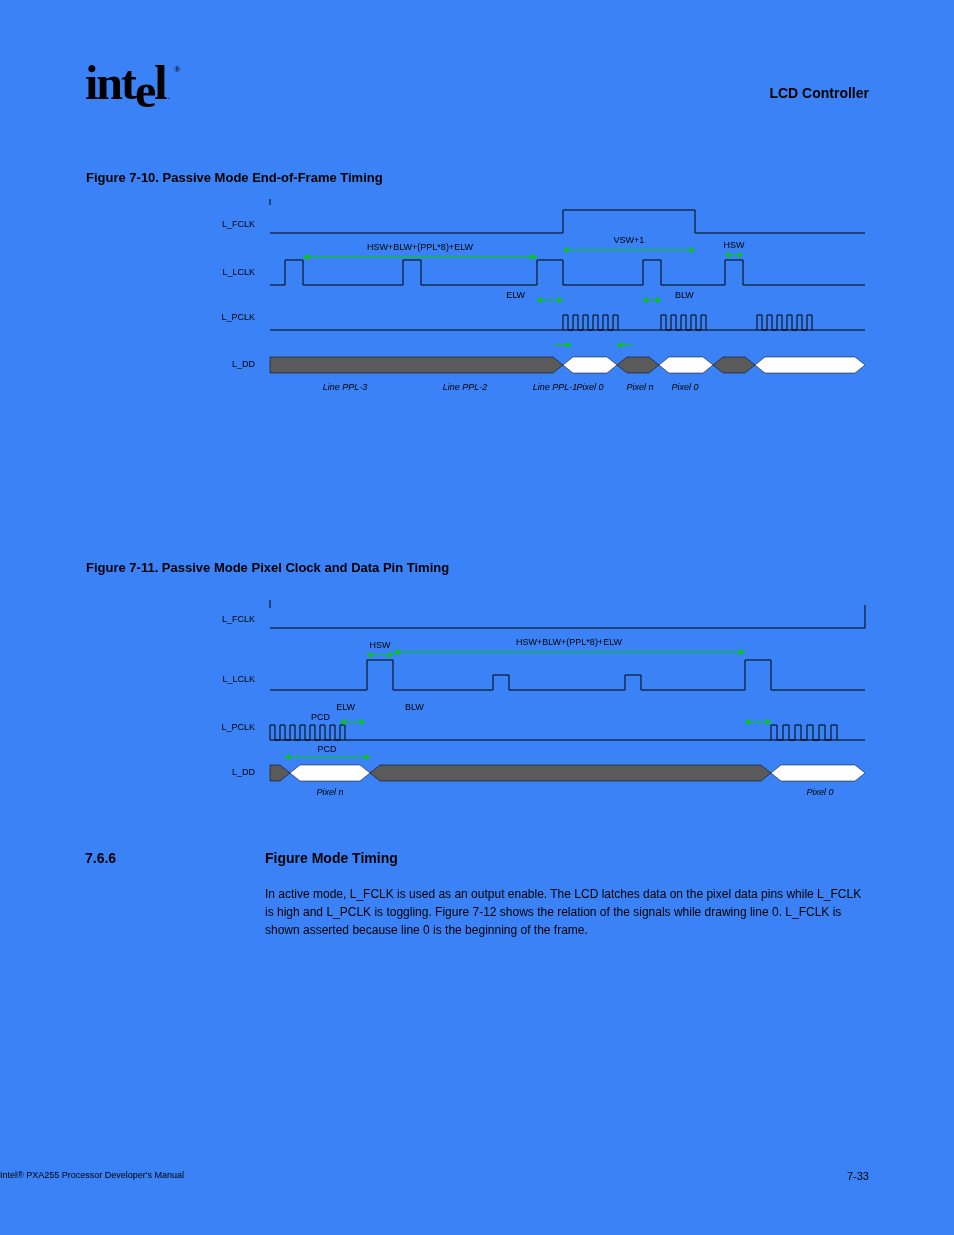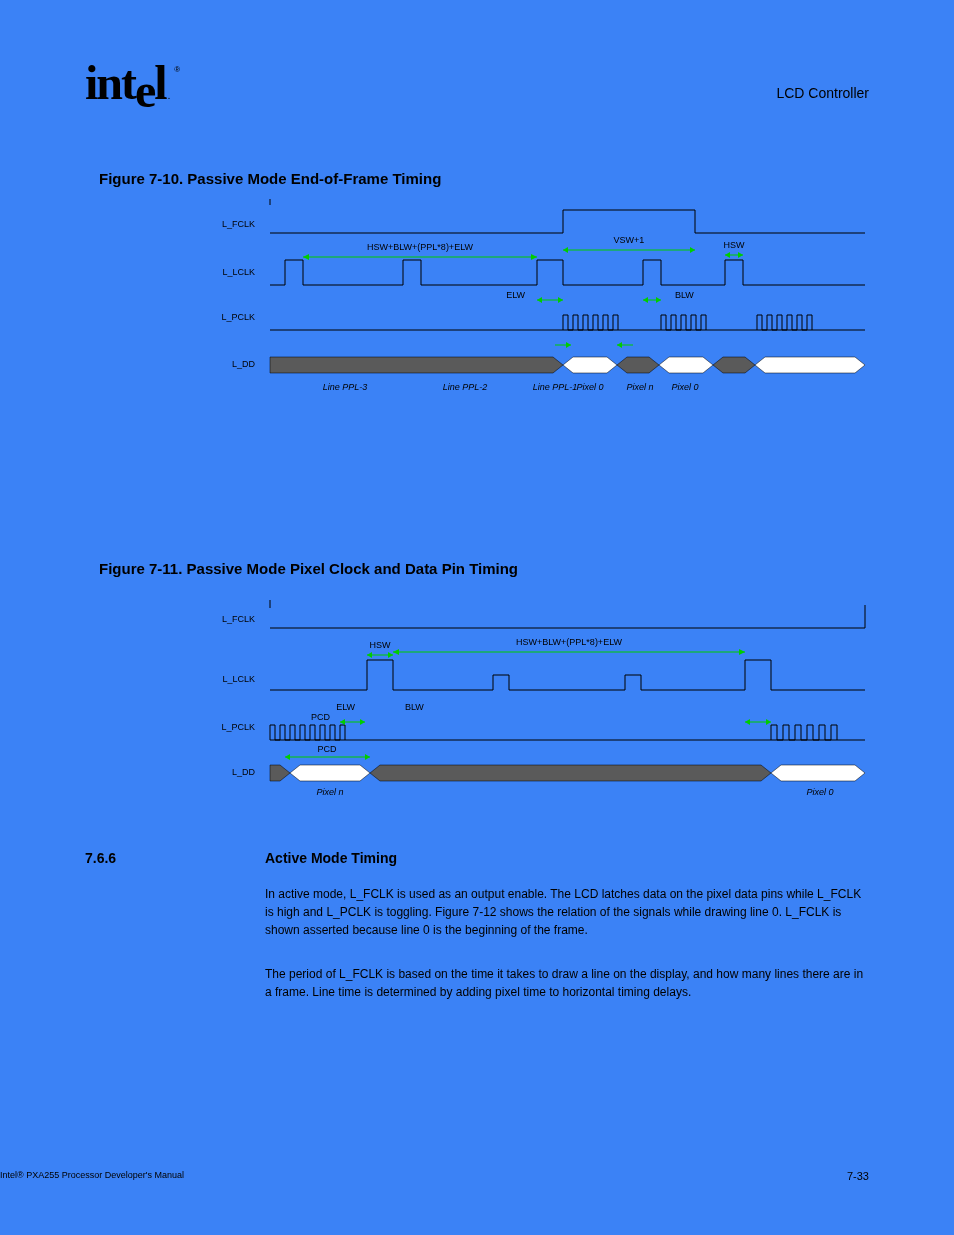--- a/index.html
+++ b/index.html
@@ -10,24 +10,24 @@
     --accent:#00cc00;
     --bus:#5a5a5a;
   }
   html,body{margin:0;padding:0;background:#fff;color:var(--text);}
   .page{position:relative;width:var(--page-w);height:var(--page-h);font-family:Helvetica,Arial,sans-serif;font-size:12px;margin:0 auto;background:#3b82f6;}
   .logo{position:absolute;left:85px;top:55px;}
   .logo-text{font-family:"Times New Roman",serif;font-size:48px;font-weight:700;letter-spacing:-2px;}
   .logo-e{display:inline-block;transform:translateY(8px);}
   .logo-dot{font-size:10px;font-weight:400;margin-left:2px;}
   .logo-r{position:absolute;font-size:8px;top:10px;right:-12px;}
-  .hdr-right{position:absolute;right:85px;top:85px;font-family:Helvetica,Arial,sans-serif;font-size:14px;font-weight:400;color:#000;white-space:nowrap;}
+  .hdr-right{position:absolute;right:85px;top:85px;font-family:Helvetica,Arial,sans-serif;font-size:14px;font-weight:700;color:#000;white-space:nowrap;}
 
   .fig-stage{position:absolute;left:85px;width:784px;}
-  .fig-title{position:absolute;left:99px;font-family:Helvetica,Arial,sans-serif;font-size:15px;font-weight:700;color:#000;}
+  .fig-title{position:absolute;left:86px;font-family:Helvetica,Arial,sans-serif;font-size:13px;font-weight:700;color:#000;}
   .body-para{position:absolute;left:265px;width:605px;font-family:Helvetica,Arial,sans-serif;font-size:12px;line-height:1.5;color:#000;}
   .sec-num{position:absolute;left:85px;font:700 14px Helvetica,Arial,sans-serif;color:#000;}
   .sec-title{position:absolute;left:265px;font:700 14px Helvetica,Arial,sans-serif;color:#000;}
   .footer-c{position:absolute;left:0;right:16px;bottom:55px;text-align:left;font:400 9px Helvetica,Arial,sans-serif;color:#000;}
   .footer-r{position:absolute;right:85px;bottom:53px;font:400 11px Helvetica,Arial,sans-serif;color:#000;text-align:right;}
 
   .waveform-svg{position:absolute;left:0;top:0;}
 
   .diag-label{font:400 9px Helvetica,Arial,sans-serif;fill:#000;}
   .diag-label-i{font:italic 9px Helvetica,Arial,sans-serif;fill:#000;}
@@ -181,20 +181,19 @@
         <polygon class="meas-hd" points="200,167 205,164 205,170"></polygon>
         <polygon class="meas-hd" points="285,167 280,164 280,170"></polygon>
       <text class="diag-label" x="242" y="162" text-anchor="middle">PCD</text>
 
       <text class="diag-label-i" x="245" y="205" text-anchor="middle">Pixel n</text>
       <text class="diag-label-i" x="735" y="205" text-anchor="middle">Pixel 0</text>
     </svg>
   </div>
 
   <div class="sec-num" style="top:850px;text-align:center;">7.6.6</div>
-  <div class="sec-title" style="top:850px;">Active Mode Timing</div>
+  <div class="sec-title" style="top:850px;">Figure Mode Timing</div>
 
   <div class="body-para" style="top:885px;">In active mode, L_FCLK is used as an output enable. The LCD latches data on the pixel data pins while L_FCLK is high and L_PCLK is toggling. Figure 7-12 shows the relation of the signals while drawing line 0. L_FCLK is shown asserted because line 0 is the beginning of the frame.</div>
-  <div class="body-para" style="top:965px;">The period of L_FCLK is based on the time it takes to draw a line on the display, and how many lines there are in a frame. Line time is determined by adding pixel time to horizontal timing delays.</div>
 
   <div class="footer-c">Intel® PXA255 Processor Developer's Manual</div>
   <div class="footer-r">7-33</div>
 </div>
 
 </body></html>

